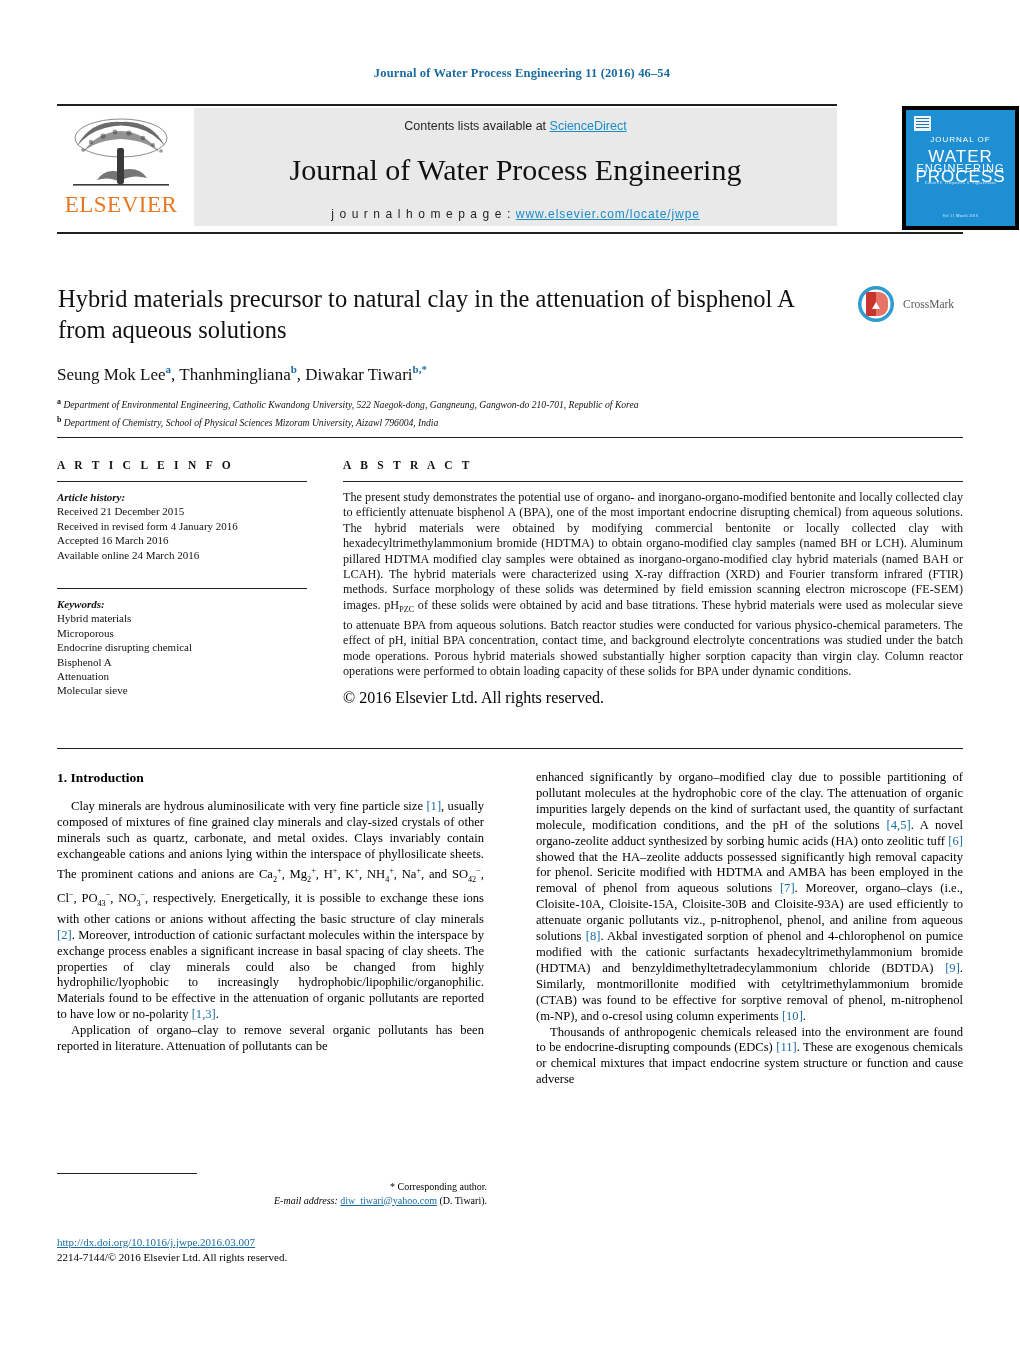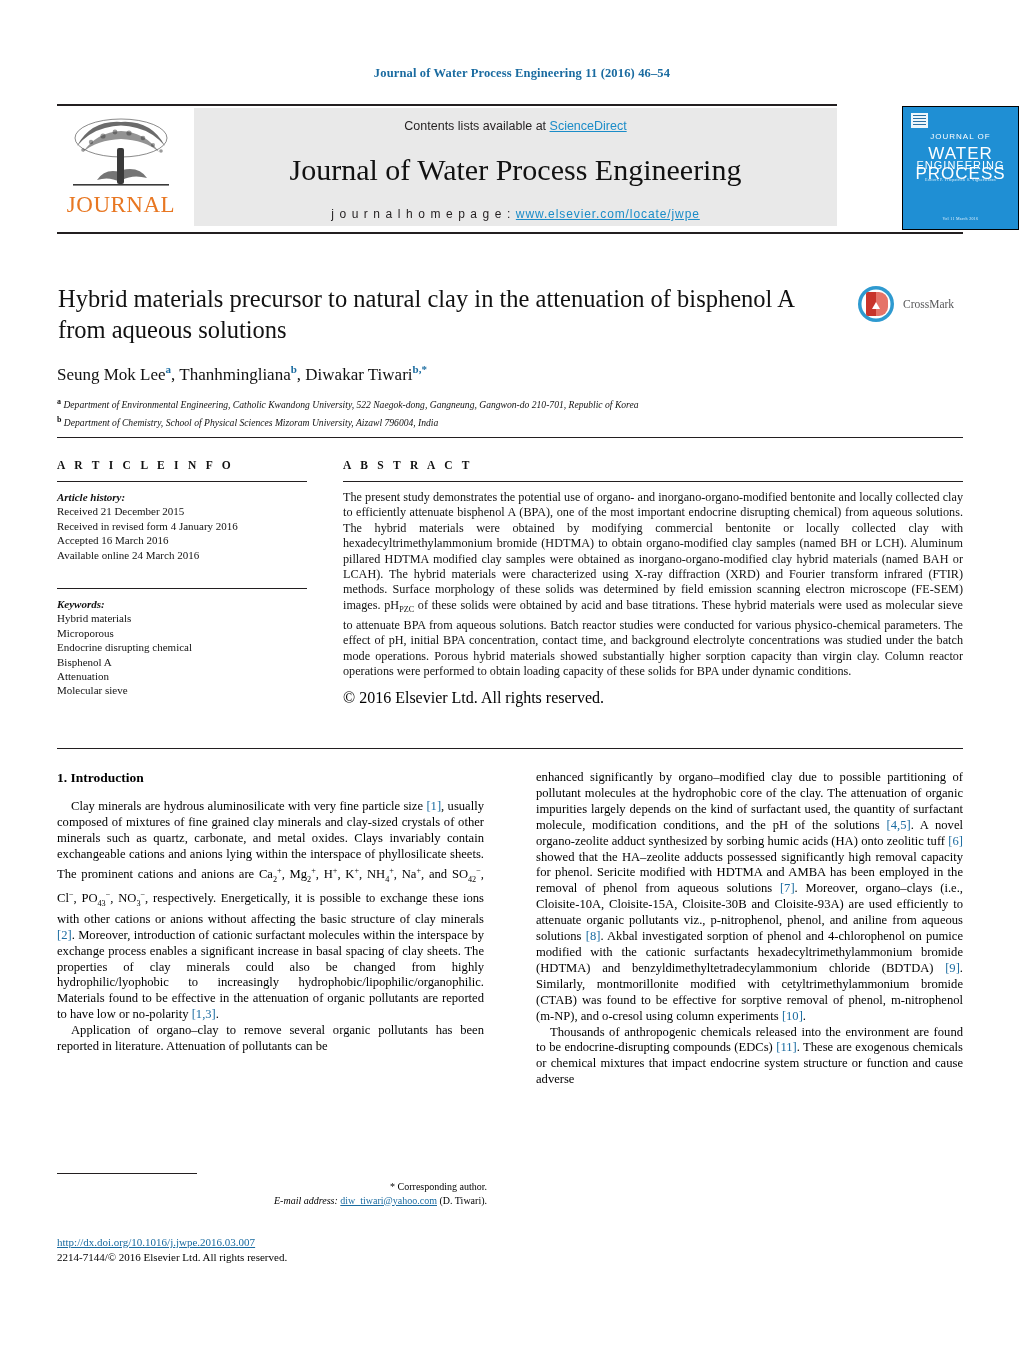--- a/index.html
+++ b/index.html
@@ -76,21 +76,21 @@
     margin-top: 20px;
     letter-spacing: 1.1px;
     color: #231f20;
   }
   .homepage-line .url { color: #1a8cc8; letter-spacing: .9px; }
 
   .cover-thumb {
     position: absolute;
     left: 845px; top: 2px;
     width: 117px; height: 124px;
-    border: 1px solid #000000;
+    border: 4px solid #000000;
     background: #1f8fd4;
     overflow: hidden;
   }
   .cover-inner { position: relative; width: 100%; height: 100%; }
   .cover-badge {
     position: absolute; top: 6px; left: 8px;
     width: 17px; height: 15px;
     background: #ffffff;
     opacity: .92;
   }
@@ -270,21 +270,21 @@
               <circle cx="46" cy="24" r="2.6"></circle>
             <circle cx="58" cy="20" r="2.4"></circle>
               <circle cx="72" cy="21" r="2.6"></circle>
             <circle cx="86" cy="26" r="2.3"></circle>
               <circle cx="96" cy="33" r="2"></circle>
             <circle cx="26" cy="38" r="1.8"></circle>
               <circle cx="104" cy="39" r="1.8"></circle>
           </g>
         </g>
       </svg>
-      <div class="elsevier-word">JOURNAL</div>
+      <div class="elsevier-word">ELSEVIER</div>
     </div>
 
     <div class="mast-center">
       <div class="contents-line">
         <span>Contents lists available at </span><a class="sd" href="#">ScienceDirect</a>
       </div>
       <div class="journal-name">Journal of Water Process Engineering</div>
       <div class="homepage-line">
         <span>j o u r n a l   h o m e p a g e :  </span><a class="url" href="#">www.elsevier.com/locate/jwpe</a>
       </div>

